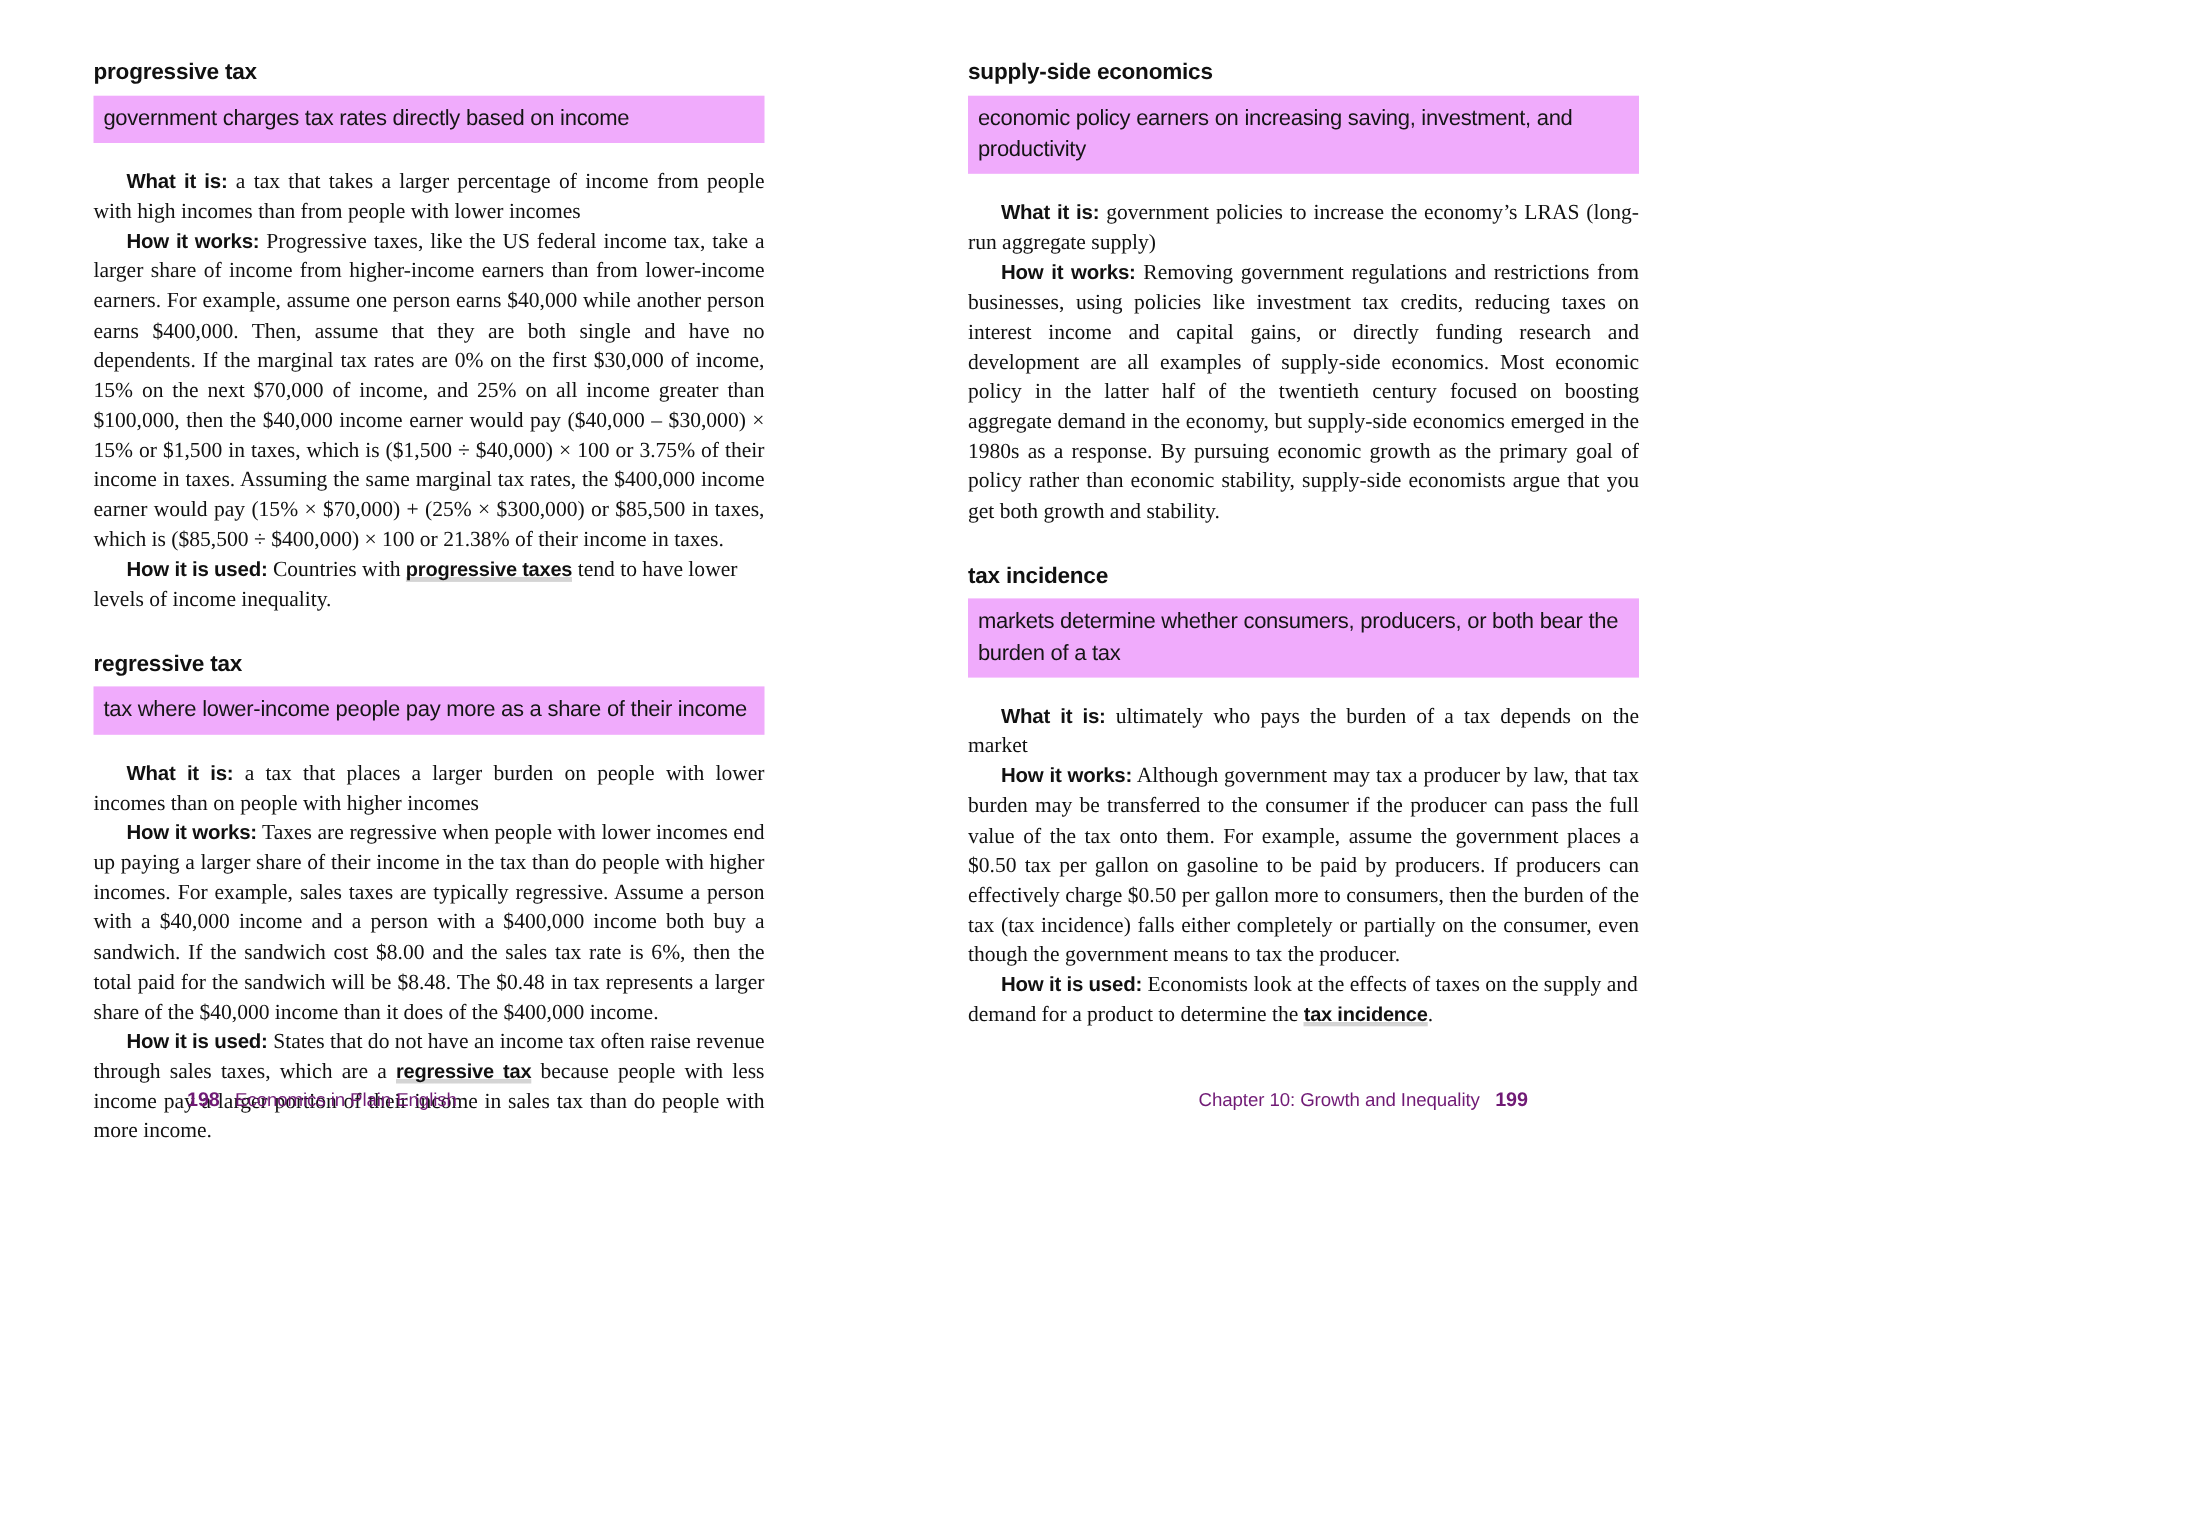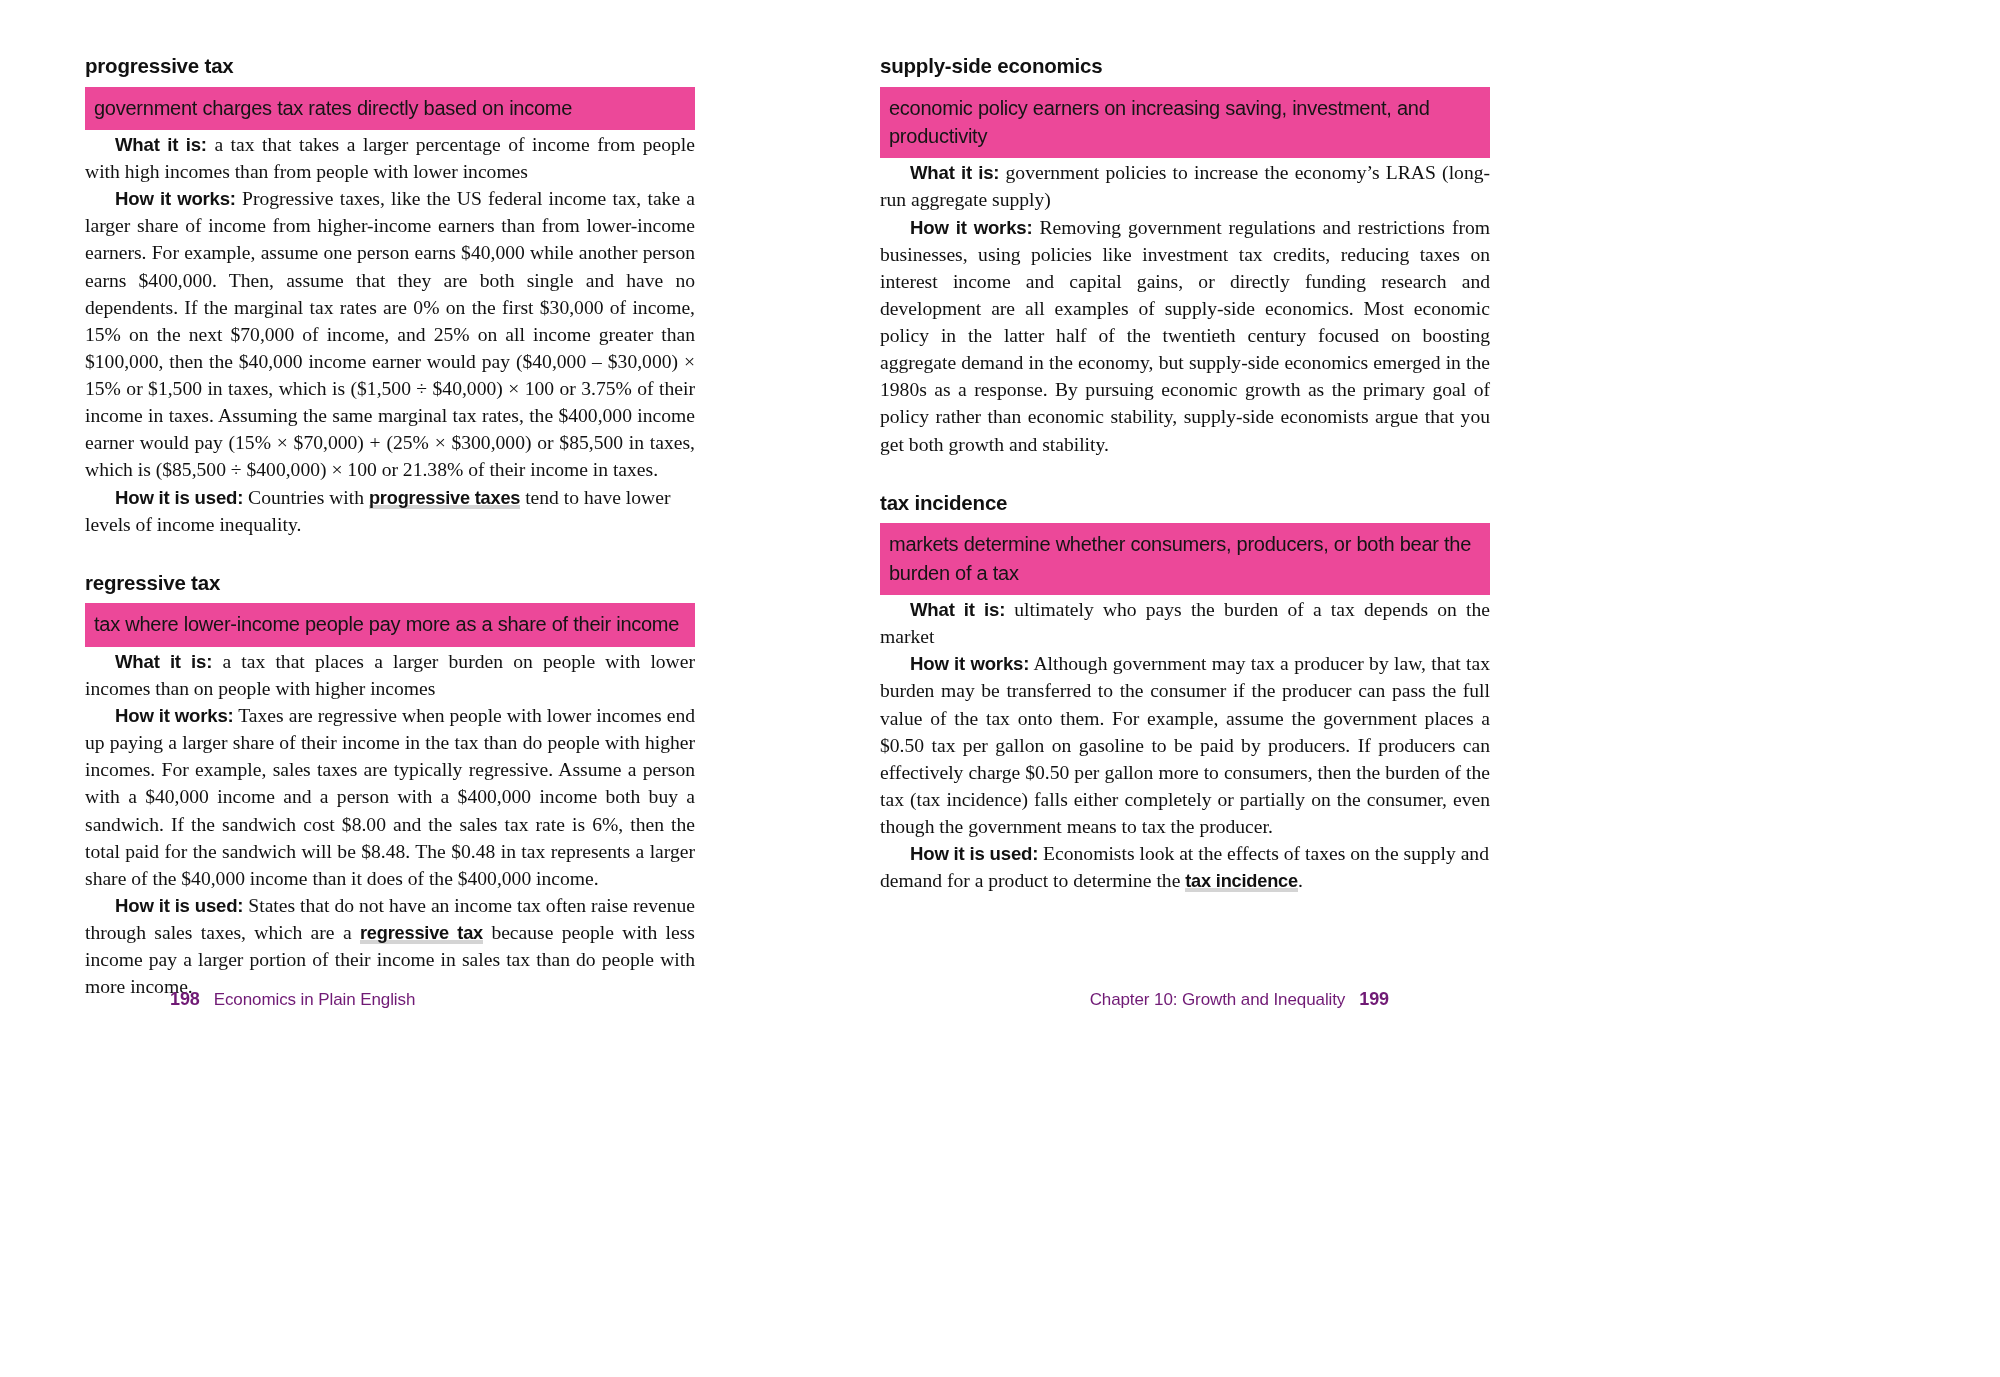--- a/index.html
+++ b/index.html
@@ -44,28 +44,28 @@
     font-weight: bold;
     font-size: 20.5px;
     letter-spacing: -0.2px;
     color: #111111;
     margin: 0 0 9px 0;
     line-height: 1.1;
   }
 
   
   .definition {
-    background: #ec4899;
+    background: #f0abfc;
     font-family: "Liberation Sans", sans-serif;
     font-weight: 400;
     font-size: 20px;
     line-height: 1.42;
     color: #151515;
     padding: 7px 3px 8px 9px;
-    margin: 0 0 1px 0;
+    margin: 0 0 22px 0;
     letter-spacing: -0.25px;
     box-sizing: border-box;
   }
 
   
   p.body {
     margin: 0;
     font-family: "Liberation Serif", serif;
     font-size: 19.6px;
     line-height: 1.385;

